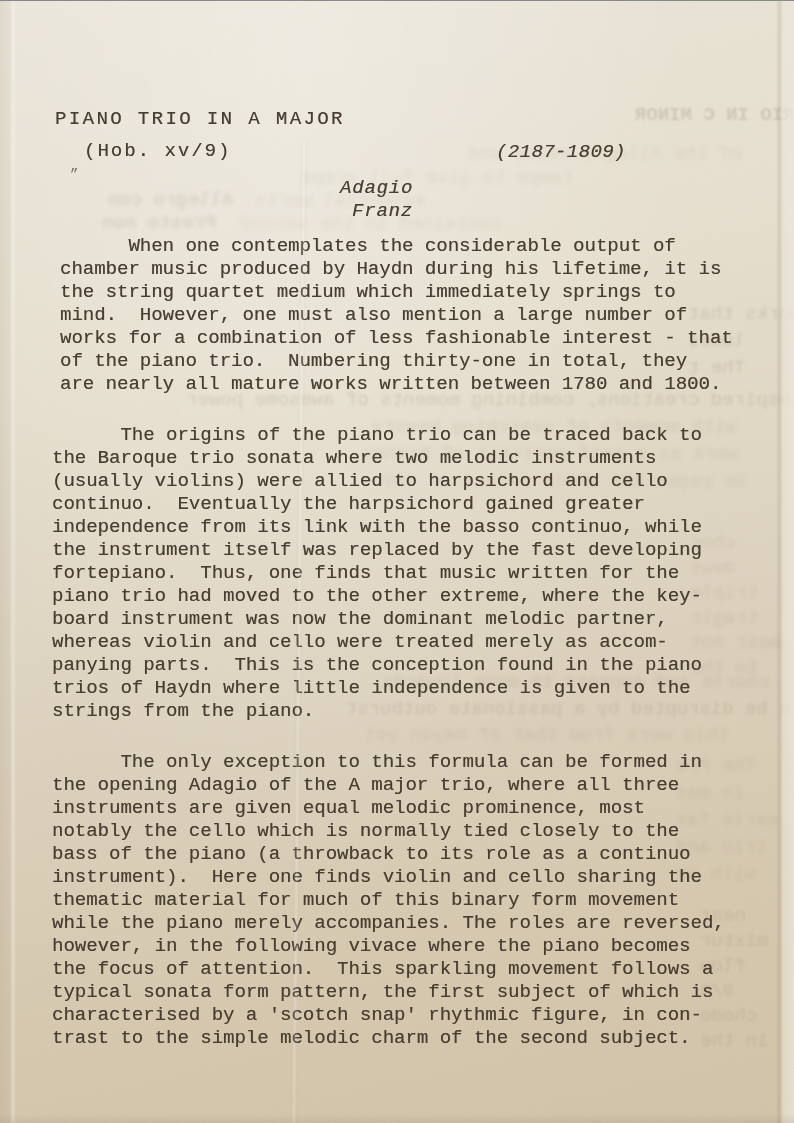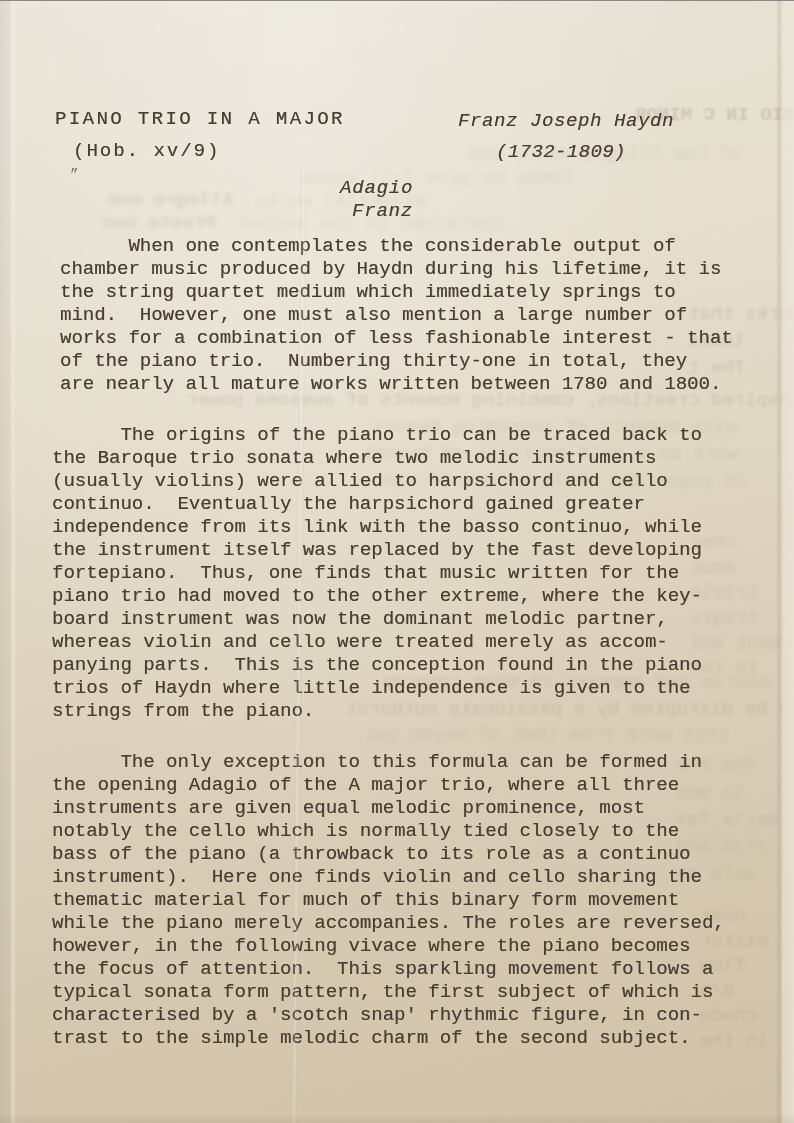--- a/index.html
+++ b/index.html
@@ -96,24 +96,23 @@
 trio and
 with an</div>
   <div class="ghost g-right" style="top:903px;left:700px;width:108px;line-height:25px;opacity:0.15;filter:blur(1.8px);">near
 mixtur
 flow
 9/8
 chodo
 in the</div>
 
   <div class="ink title" style="top:107px;left:55px;">PIANO TRIO IN A MAJOR</div>
-  <div class="ink subtitle" style="top:139px;left:73px;">(Hob. xv/9)</div>
+  <div class="ink subtitle" style="top:139px;left:84px;">(Hob. xv/9)</div>
 
-  <div class="ink composer" style="top:109px;left:458px;">Franz Joseph Haydn</div>
-  <div class="ink dates" style="top:140px;left:496px;">(1732-1809)</div>
+  <div class="ink dates" style="top:140px;left:496px;">(2187-1809)</div>
 
   <div class="stray-mark" style="top:166px;left:70px;">”</div>
 
   <div class="ink movements" style="top:176px;left:340px;">Adagio</div>
   <div class="ink movements" style="top:199px;left:352px;">Franz</div>
 
   <div class="ink para" style="top:234px;left:60px;">      When one contemplates the considerable output of
 chamber music produced by Haydn during his lifetime, it is
 the string quartet medium which immediately springs to
 mind.  However, one must also mention a large number of

